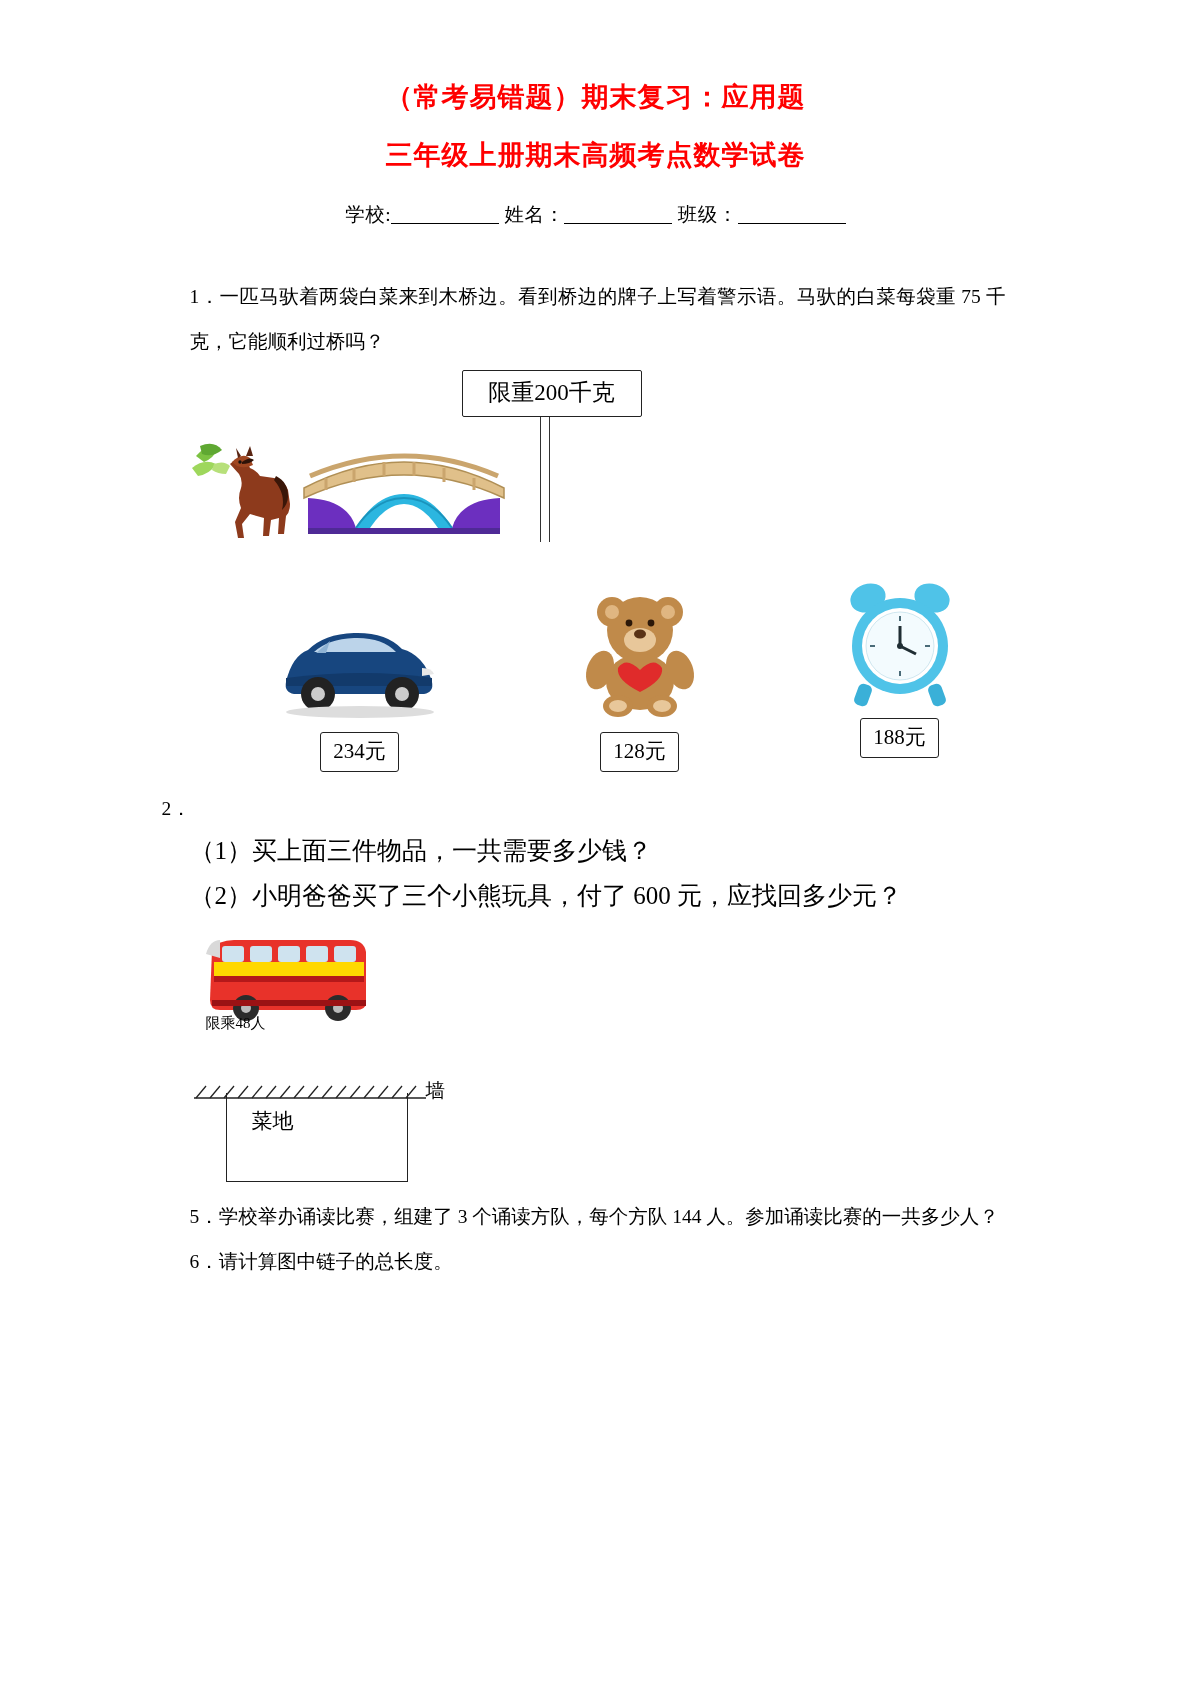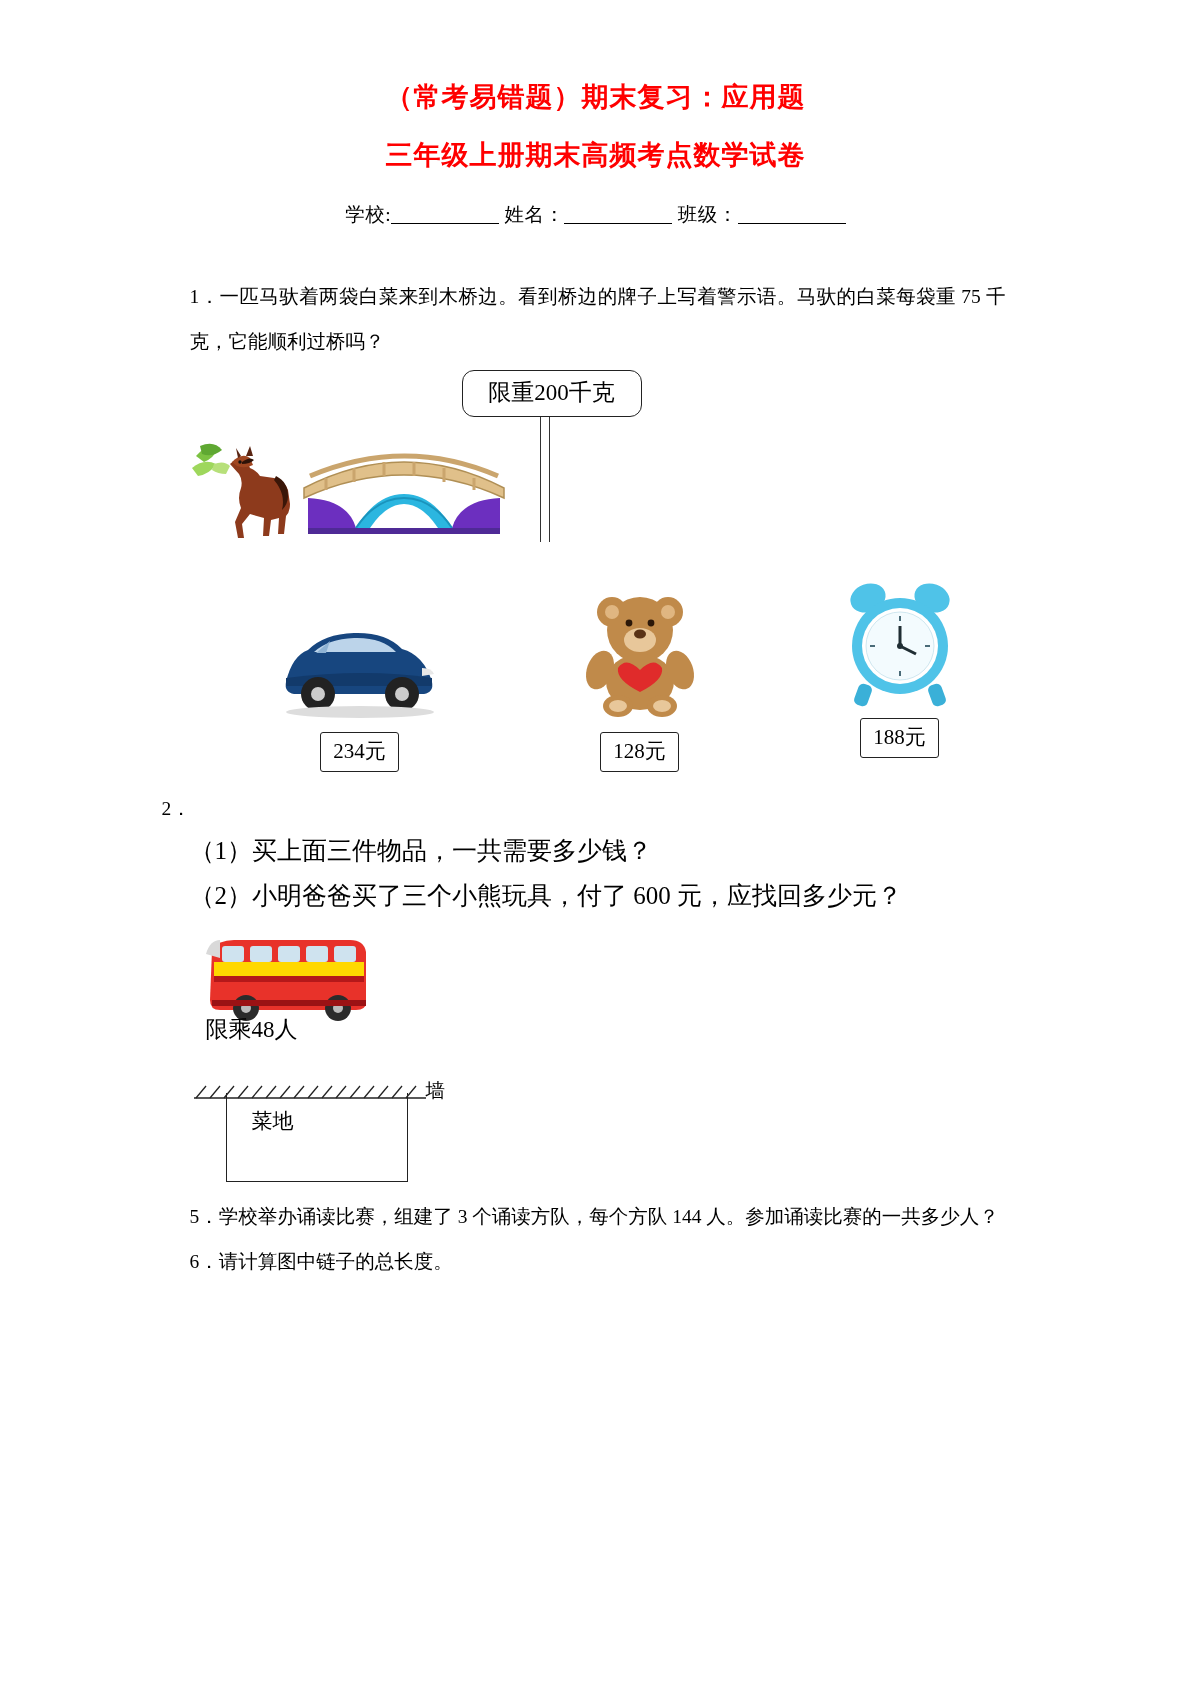--- a/index.html
+++ b/index.html
@@ -74,21 +74,21 @@
     margin-top: 6px;
   }
   .signpost {
     position: absolute;
     left: 272px;
     top: 0px;
     width: 200px;
   }
   .sign-box {
     border: 1.5px solid #222;
-    border-radius: 12px;
+    border-radius: 2px;
     padding: 6px 10px 8px 10px;
     text-align: center;
     font-size: 23px;
     font-family: "Liberation Serif", serif;
     background: #fff;
     width: 158px;
   }
   .sign-pole {
     width: 8px;
     height: 125px;
@@ -147,21 +147,21 @@
   .fig3 {
     position: relative;
     height: 135px;
     margin-top: 10px;
     margin-left: 8px;
   }
   .bus-caption {
     position: absolute;
     left: 8px;
     top: 86px;
-    font-size: 23px;
+    font-size: 15px;
     font-family: "Liberation Serif", serif;
   }
 
   
   .fig4 {
     position: relative;
     height: 125px;
     margin-top: 6px;
     margin-left: 4px;
   }

